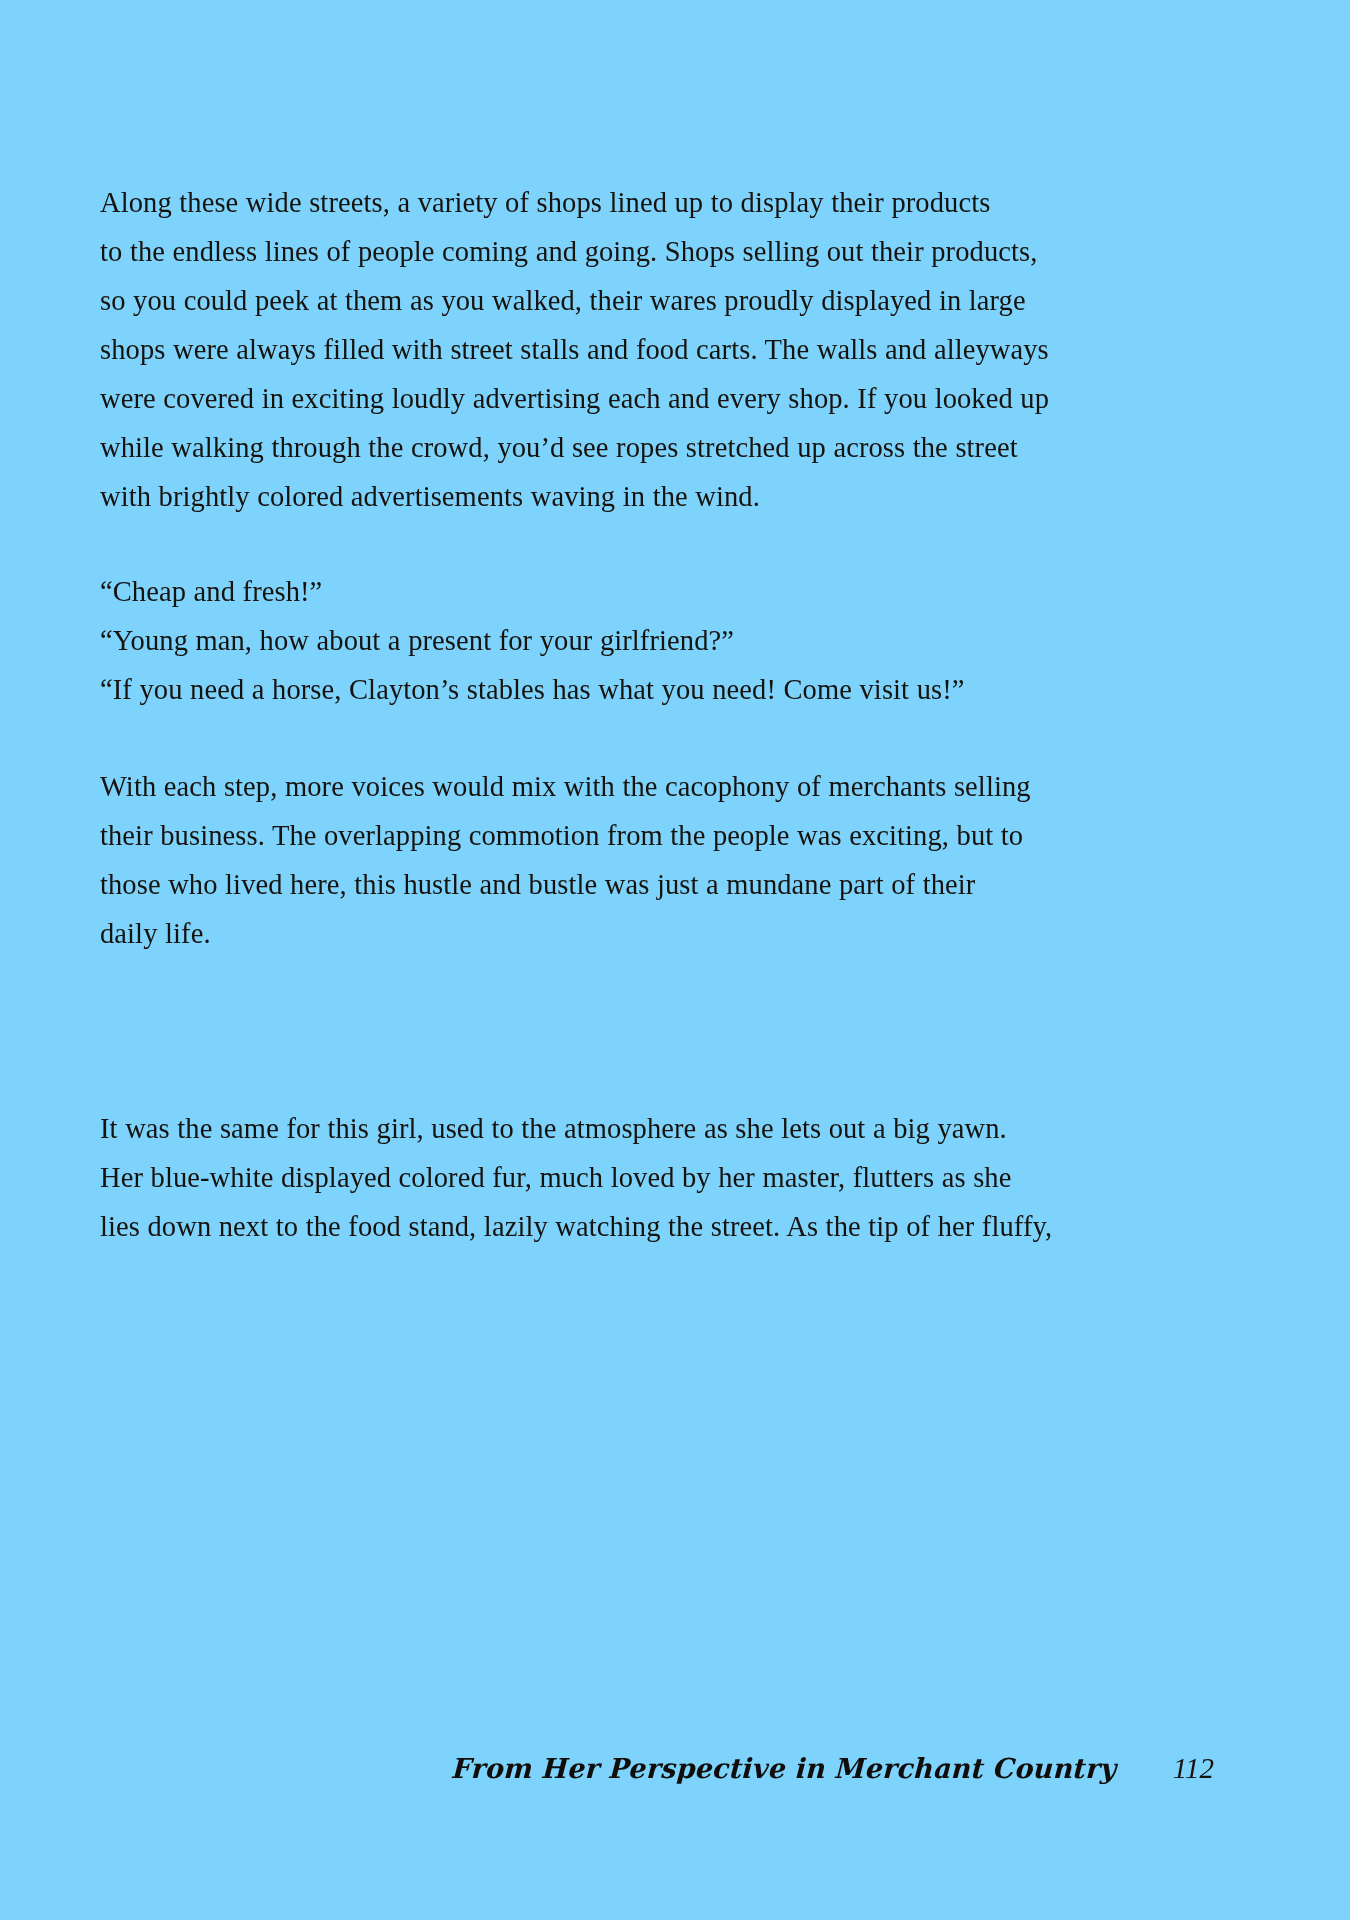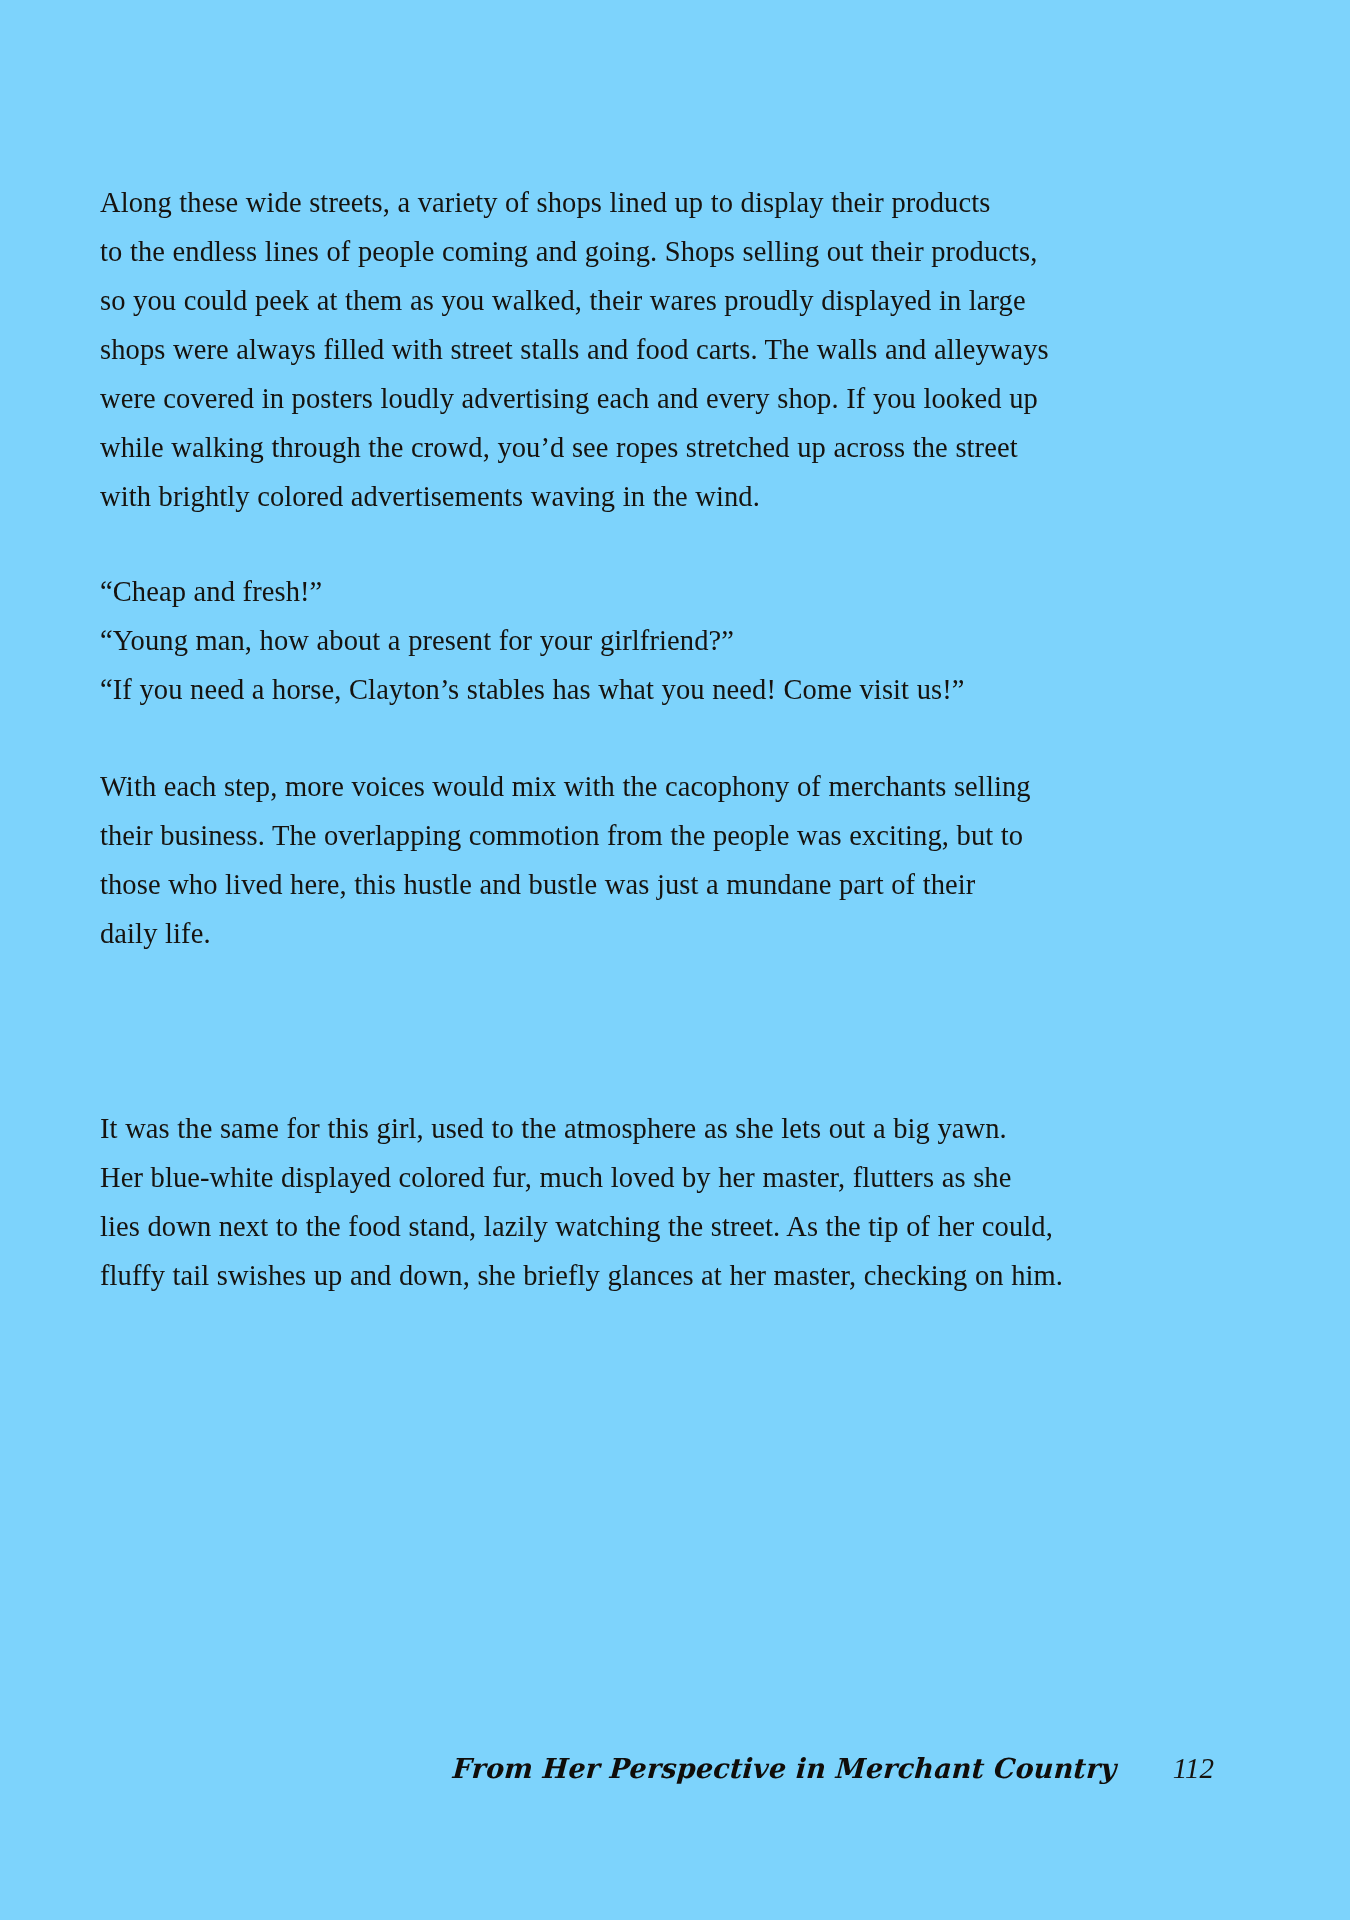--- a/index.html
+++ b/index.html
@@ -93,21 +93,21 @@
 
 <div class="page">
 
   <div class="content">
 
     <p class="para">
       <span class="ln">Along these wide streets, a variety of shops lined up to display their products</span>
       <span class="ln">to the endless lines of people coming and going. Shops selling out their products,</span>
       <span class="ln">so you could peek at them as you walked, their wares proudly displayed in large</span>
       <span class="ln">shops were always filled with street stalls and food carts. The walls and alleyways</span>
-      <span class="ln">were covered in posters loudly advertising each and every shop. If you looked up</span>
+      <span class="ln">were covered in exciting loudly advertising each and every shop. If you looked up</span>
       <span class="ln">while walking through the crowd, you’d see ropes stretched up across the street</span>
       <span class="ln">with brightly colored advertisements waving in the wind.</span>
     </p>
 
     <div class="gap-sm"></div>
 
     <p class="para dialogue">
       <span class="ln">“Cheap and fresh!”</span>
       <span class="ln">“Young man, how about a present for your girlfriend?”</span>
       <span class="ln">“If you need a horse, Clayton’s stables has what you need! Come visit us!”</span>
@@ -120,22 +120,21 @@
       <span class="ln">their business. The overlapping commotion from the people was exciting, but to</span>
       <span class="ln">those who lived here, this hustle and bustle was just a mundane part of their</span>
       <span class="ln">daily life.</span>
     </p>
 
     <div class="gap-lg"></div>
 
     <p class="para">
       <span class="ln">It was the same for this girl, used to the atmosphere as she lets out a big yawn.</span>
       <span class="ln">Her blue-white displayed colored fur, much loved by her master, flutters as she</span>
-      <span class="ln">lies down next to the food stand, lazily watching the street. As the tip of her could,</span>
-      <span class="ln">fluffy tail swishes up and down, she briefly glances at her master, checking on him.</span>
+      <span class="ln">lies down next to the food stand, lazily watching the street. As the tip of her fluffy,</span>
     </p>
 
   </div>
 
   <div class="footer">
     <span class="footer-title">From Her Perspective in Merchant Country</span>
     <span class="footer-pageno">112</span>
   </div>
 
 </div>

